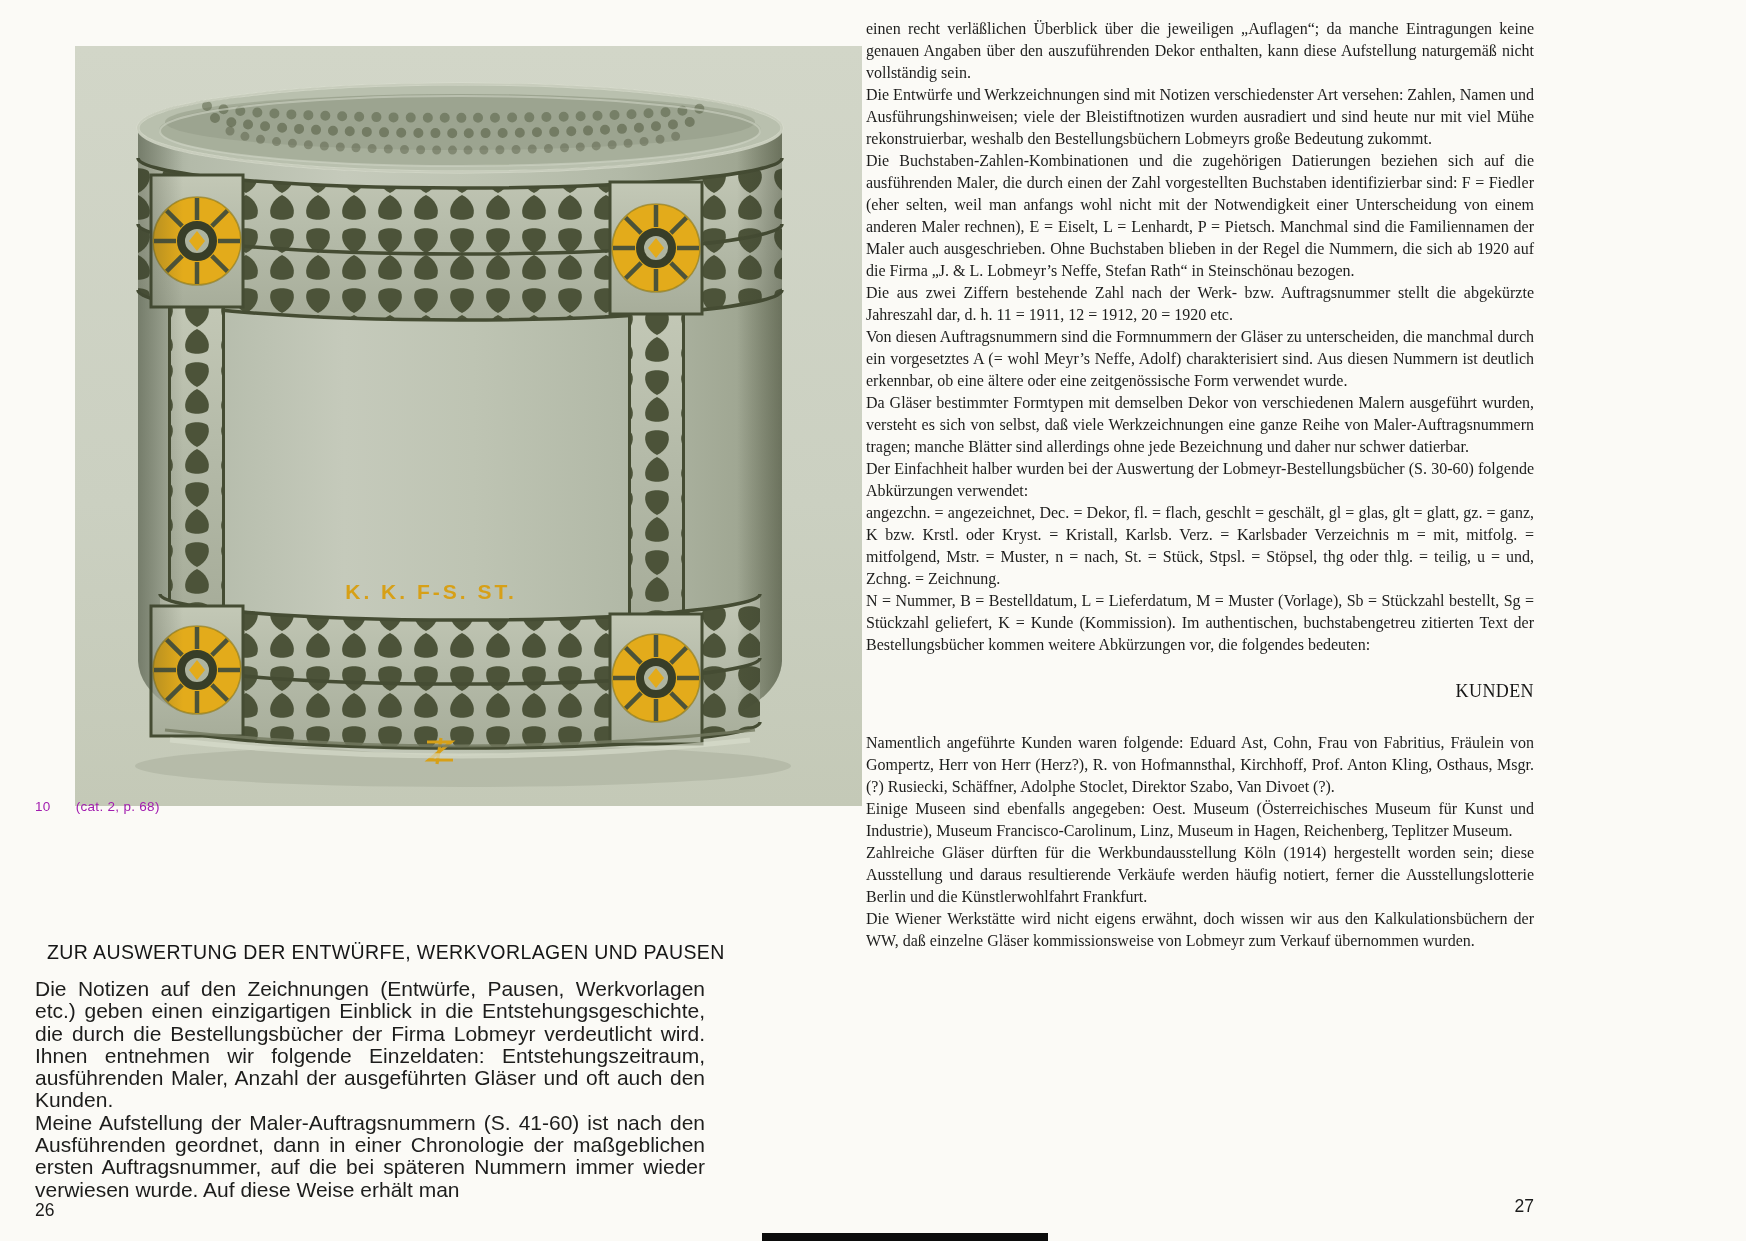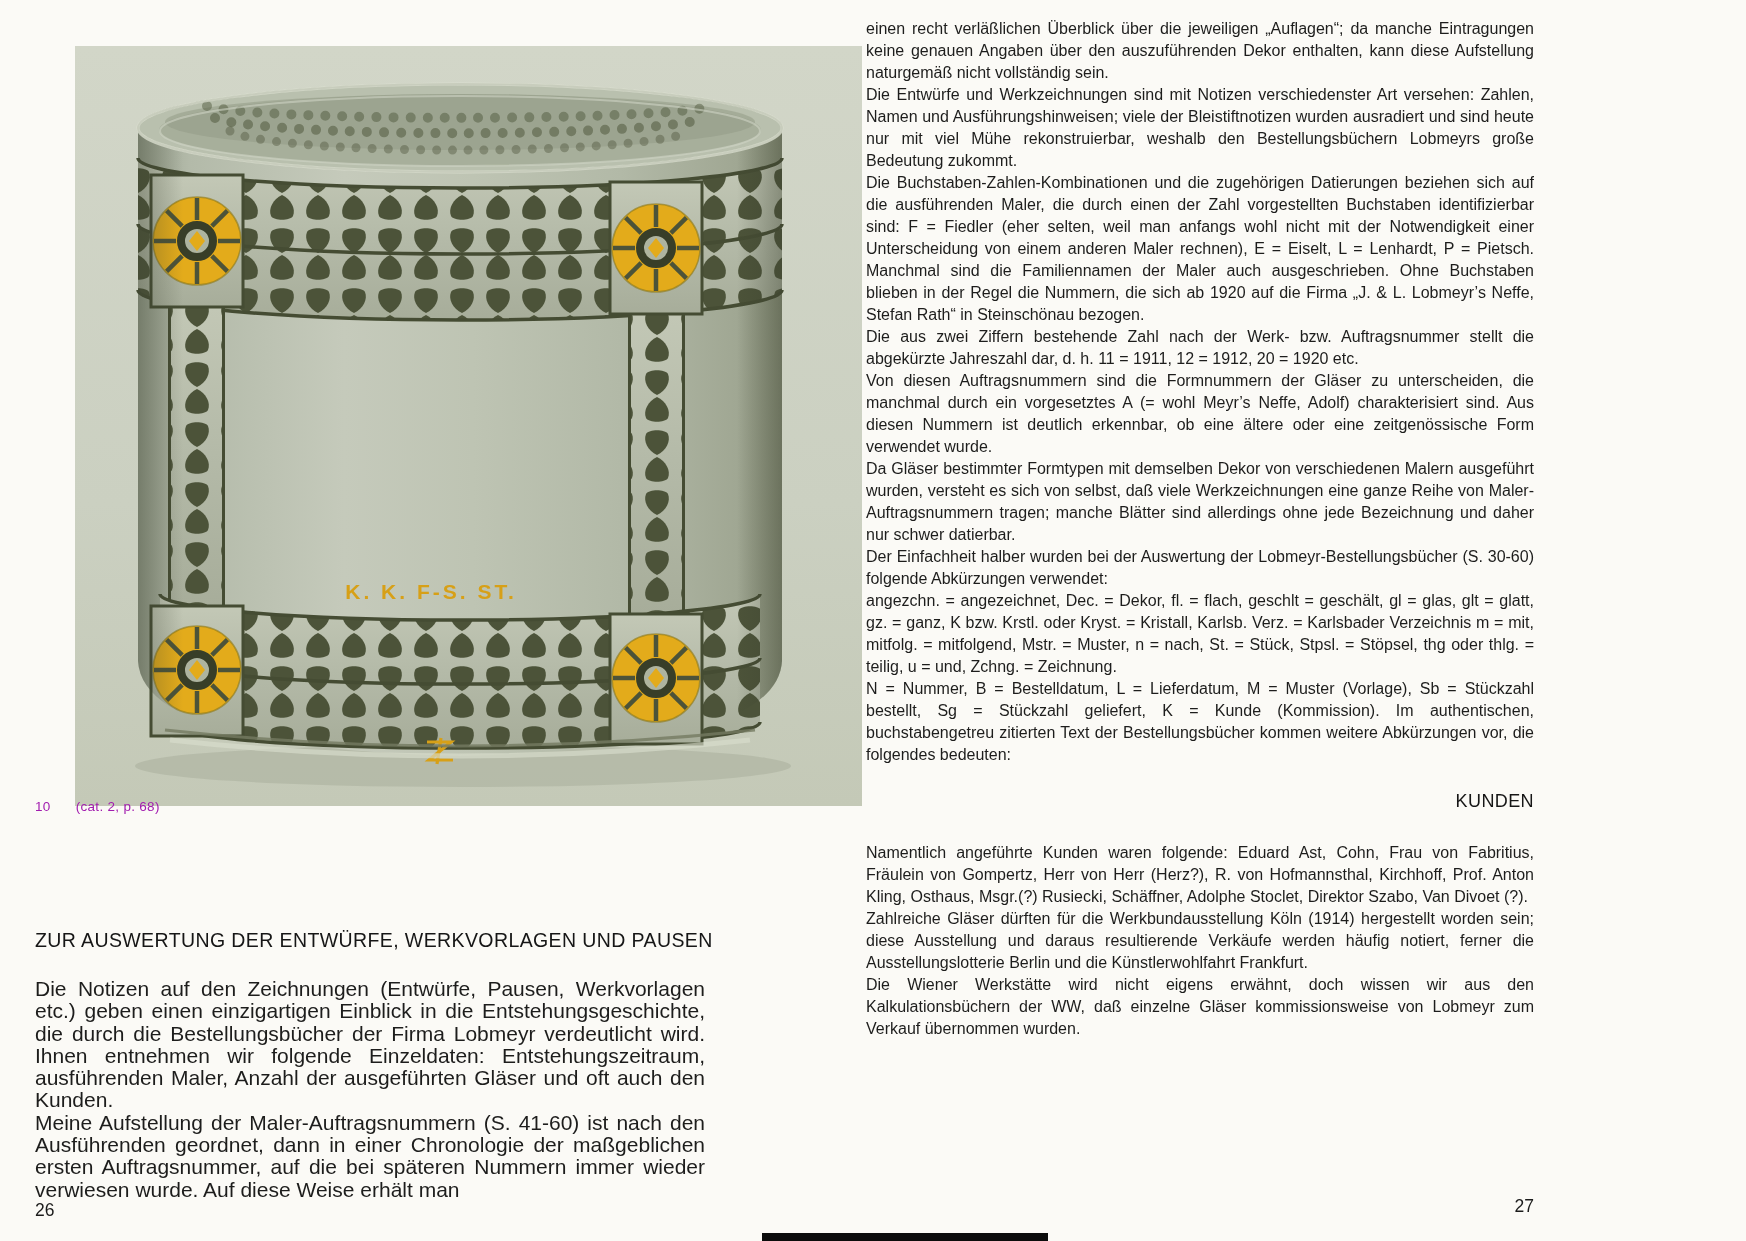--- a/index.html
+++ b/index.html
@@ -19,33 +19,33 @@
     background:#ccd1c2;
   }
   .figure svg{display:block;}
   .caption{
     position:absolute;left:35px;top:799px;width:400px;
     font-size:13.5px;color:#a21caf;letter-spacing:.3px;
   }
   .caption .cap-no{display:inline-block;}
   .caption .cap-ref{display:inline-block;margin-left:21px;}
   h2.head-left{
-    position:absolute;left:35px;top:929px;width:700px;margin:0;
+    position:absolute;left:35px;top:929px;width:700px;margin:12px;
     font-size:19.5px;font-weight:400;letter-spacing:.4px;color:#161616;
   }
   .body-left{
     position:absolute;left:35px;top:978px;width:670px;
     font-size:21px;line-height:22.3px;text-align:justify;
   }
   .body-left p{margin:0;}
 
   
   .body-right{
     position:absolute;left:866px;top:18px;width:668px;
-    font-size:16px;line-height:22px;text-align:justify;
+    font-size:16px;line-height:22px;text-align:justify;font-family:Liberation Serif, serif;
   }
   .body-right p{margin:0;}
   h2.head-kunden{
     margin:24px 0 30px 0;
     font-size:18px;font-weight:400;letter-spacing:.4px;color:#161616;
     text-align:right;
   }
 
   .pagenum{position:absolute;font-size:17.5px;color:#1b1b1b;}
   .pagenum.pn-left{left:35px;top:1200px;}
@@ -225,20 +225,21 @@
       <p>Die aus zwei Ziffern bestehende Zahl nach der Werk- bzw. Auftragsnummer stellt die abgekürzte Jahreszahl dar, d. h. 11 = 1911, 12 = 1912, 20 = 1920 etc.</p>
       <p>Von diesen Auftragsnummern sind die Formnummern der Gläser zu unterscheiden, die manchmal durch ein vorgesetztes A (= wohl Meyr’s Neffe, Adolf) charakterisiert sind. Aus diesen Nummern ist deutlich erkennbar, ob eine ältere oder eine zeitgenössische Form verwendet wurde.</p>
       <p>Da Gläser bestimmter Formtypen mit demselben Dekor von verschiedenen Malern ausgeführt wurden, versteht es sich von selbst, daß viele Werkzeichnungen eine ganze Reihe von Maler-Auftragsnummern tragen; manche Blätter sind allerdings ohne jede Bezeichnung und daher nur schwer datierbar.</p>
       <p>Der Einfachheit halber wurden bei der Auswertung der Lobmeyr-Bestellungsbücher (S. 30-60) folgende Abkürzungen verwendet:</p>
       <p>angezchn. = angezeichnet,  Dec. = Dekor,  fl. = flach,  geschlt = geschält,  gl = glas, glt = glatt, gz. = ganz, K bzw. Krstl. oder Kryst. = Kristall, Karlsb. Verz. = Karlsbader Verzeichnis  m = mit,  mitfolg. = mitfolgend,  Mstr. = Muster,  n = nach,  St. = Stück, Stpsl. = Stöpsel, thg oder thlg. = teilig, u = und, Zchng. = Zeichnung.</p>
       <p>N = Nummer, B = Bestelldatum, L = Lieferdatum, M = Muster (Vorlage), Sb = Stückzahl bestellt, Sg = Stückzahl geliefert, K = Kunde (Kommission). Im authentischen, buchstabengetreu zitierten Text der Bestellungsbücher kommen weitere Abkürzungen vor, die folgendes bedeuten:</p>
 
       <h2 class="head-kunden">KUNDEN</h2>
 
       <p>Namentlich angeführte Kunden waren folgende: Eduard Ast, Cohn, Frau von Fabritius, Fräulein von Gompertz, Herr von Herr (Herz?), R. von Hofmannsthal, Kirchhoff, Prof. Anton Kling, Osthaus, Msgr.(?) Rusiecki, Schäffner, Adolphe Stoclet, Direktor Szabo, Van Divoet (?).</p>
+      <p>Einige Museen sind ebenfalls angegeben: Oest. Museum (Österreichisches Museum für Kunst und Industrie), Museum Francisco-Carolinum, Linz, Museum in Hagen, Reichenberg, Teplitzer Museum.</p>
       <p>Zahlreiche Gläser dürften für die Werkbundausstellung Köln (1914) hergestellt worden sein; diese Ausstellung und daraus resultierende Verkäufe werden häufig notiert, ferner die Ausstellungslotterie Berlin und die Künstlerwohlfahrt Frankfurt.</p>
       <p>Die Wiener Werkstätte wird nicht eigens erwähnt, doch wissen wir aus den Kalkulationsbüchern der WW, daß einzelne Gläser kommissionsweise von Lobmeyr zum Verkauf übernommen wurden.</p>
     </div>
 
     <div class="pagenum pn-right">27</div>
   </section>
 
   <div class="scan-bar"></div>
 </div>
 

